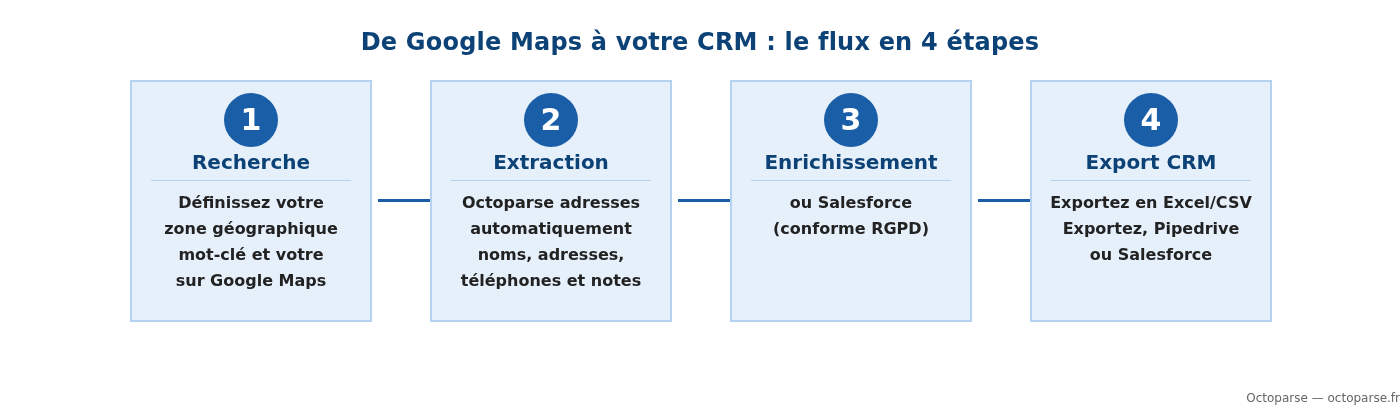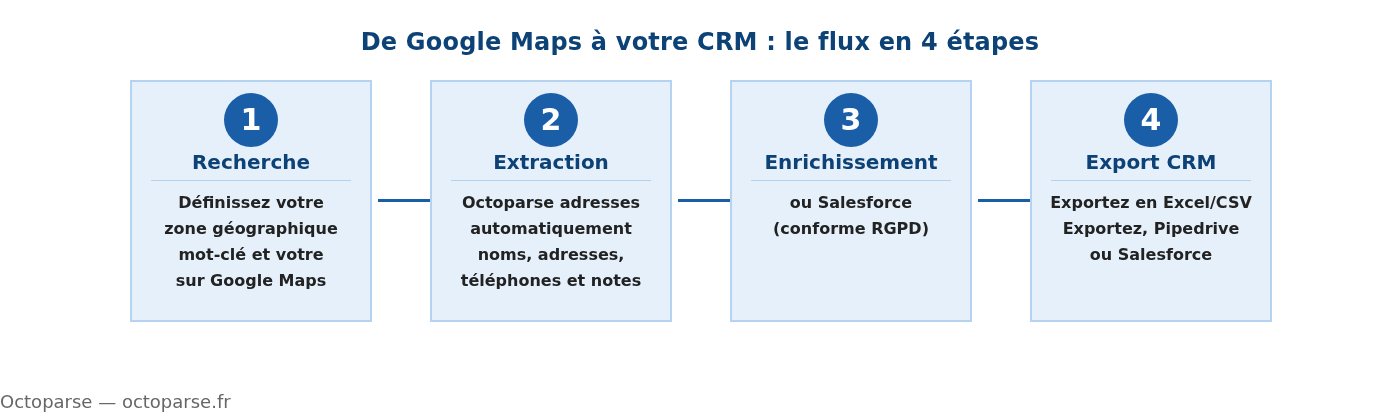--- a/index.html
+++ b/index.html
@@ -41,21 +41,21 @@
       position: absolute; left: 19px; right: 19px; top: 98px;
       height: 1px; background: #b3d2ee;
     }
     .desc {
       position: absolute; left: 0; right: 0; top: 108px;
       text-align: center; font-size: 16px; line-height: 26px; color: #222222; font-weight: bold;
     }
     .desc span { display: block; }
     .footer {
       position: absolute; left: 0; right: 0; top: 391px;
-      text-align: left; font-size: 18px; color: #666666;
+      text-align: right; font-size: 12px; color: #666666;
     }
   </style>
 </head>
 <body>
 
 <div class="title">De Google Maps à votre CRM : le flux en 4 étapes</div>
 
 <div class="arrow" style="left:378px;"></div>
 <div class="arrow" style="left:678px;"></div>
 <div class="arrow" style="left:978px;"></div>

